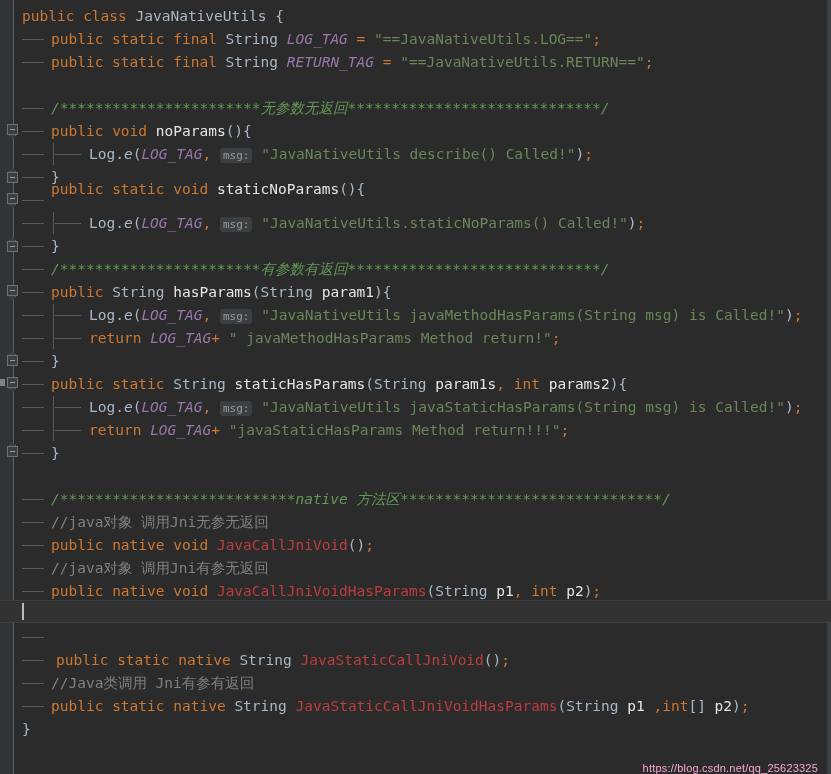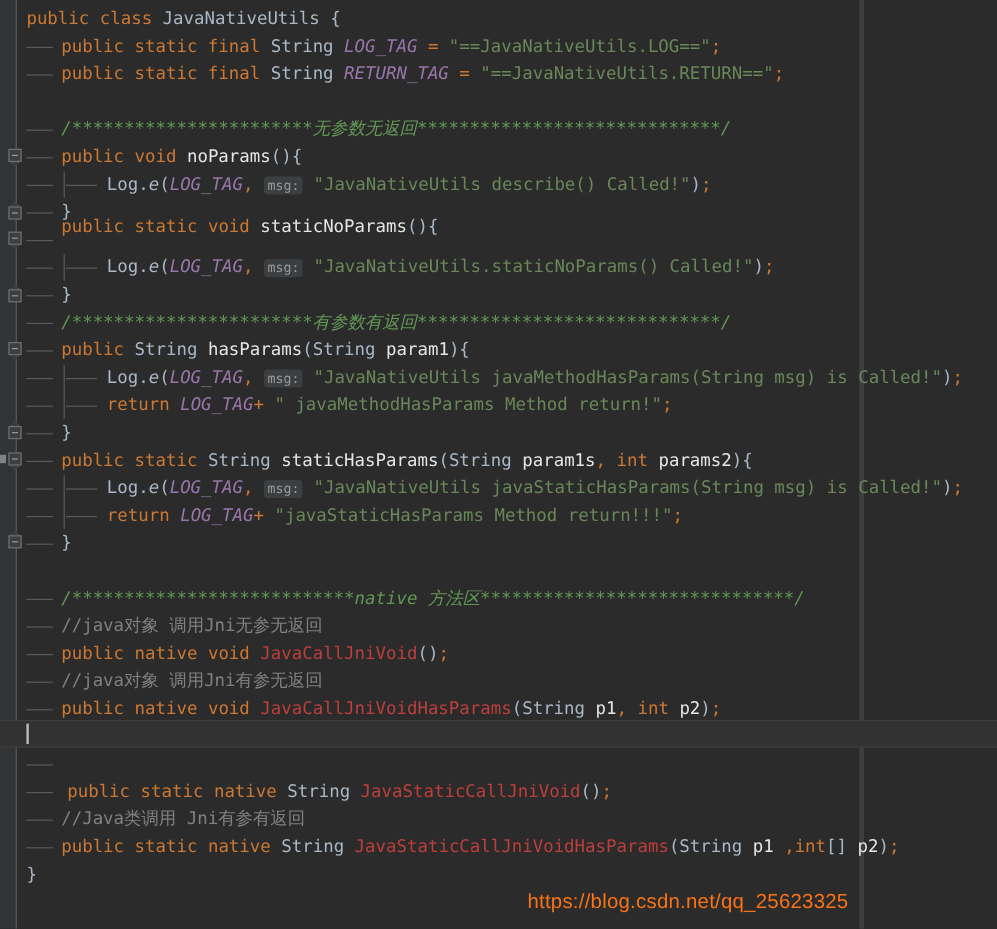--- a/index.html
+++ b/index.html
@@ -10,21 +10,21 @@
   body {
     width: 831px;
     height: 774px;
     overflow: hidden;
     font-family: "DejaVu Sans Mono", "Liberation Mono", monospace;
   }
 
   
   #editor {
     position: relative;
-    width: 720px;
+    width: 831px;
     height: 774px;
     background: #2B2B2B;
   }
 
   
   .gutter-strip {
     position: absolute;
     left: 0; top: 0;
     width: 13px;
     height: 774px;
@@ -158,24 +158,24 @@
     padding: 1px 3px;
     font-size: 11px;
   }
   .log     { color: #A9B7C6; }
   .e-ital  { color: #A9B7C6; font-style: italic; }
 
   
   .watermark {
     position: absolute;
     right: 13px;
-    bottom: 12px;
+    bottom: 0;
     font-family: "Liberation Sans", sans-serif;
-    font-size: 17px;
-    color: #f97316;
+    font-size: 11px;
+    color: #f9a8d4;
     letter-spacing: .2px;
   }
 
   
   .right-edge {
     position: absolute;
     right: 0; top: 0;
     width: 4px; height: 774px;
     background: #3C3F41;
   }

